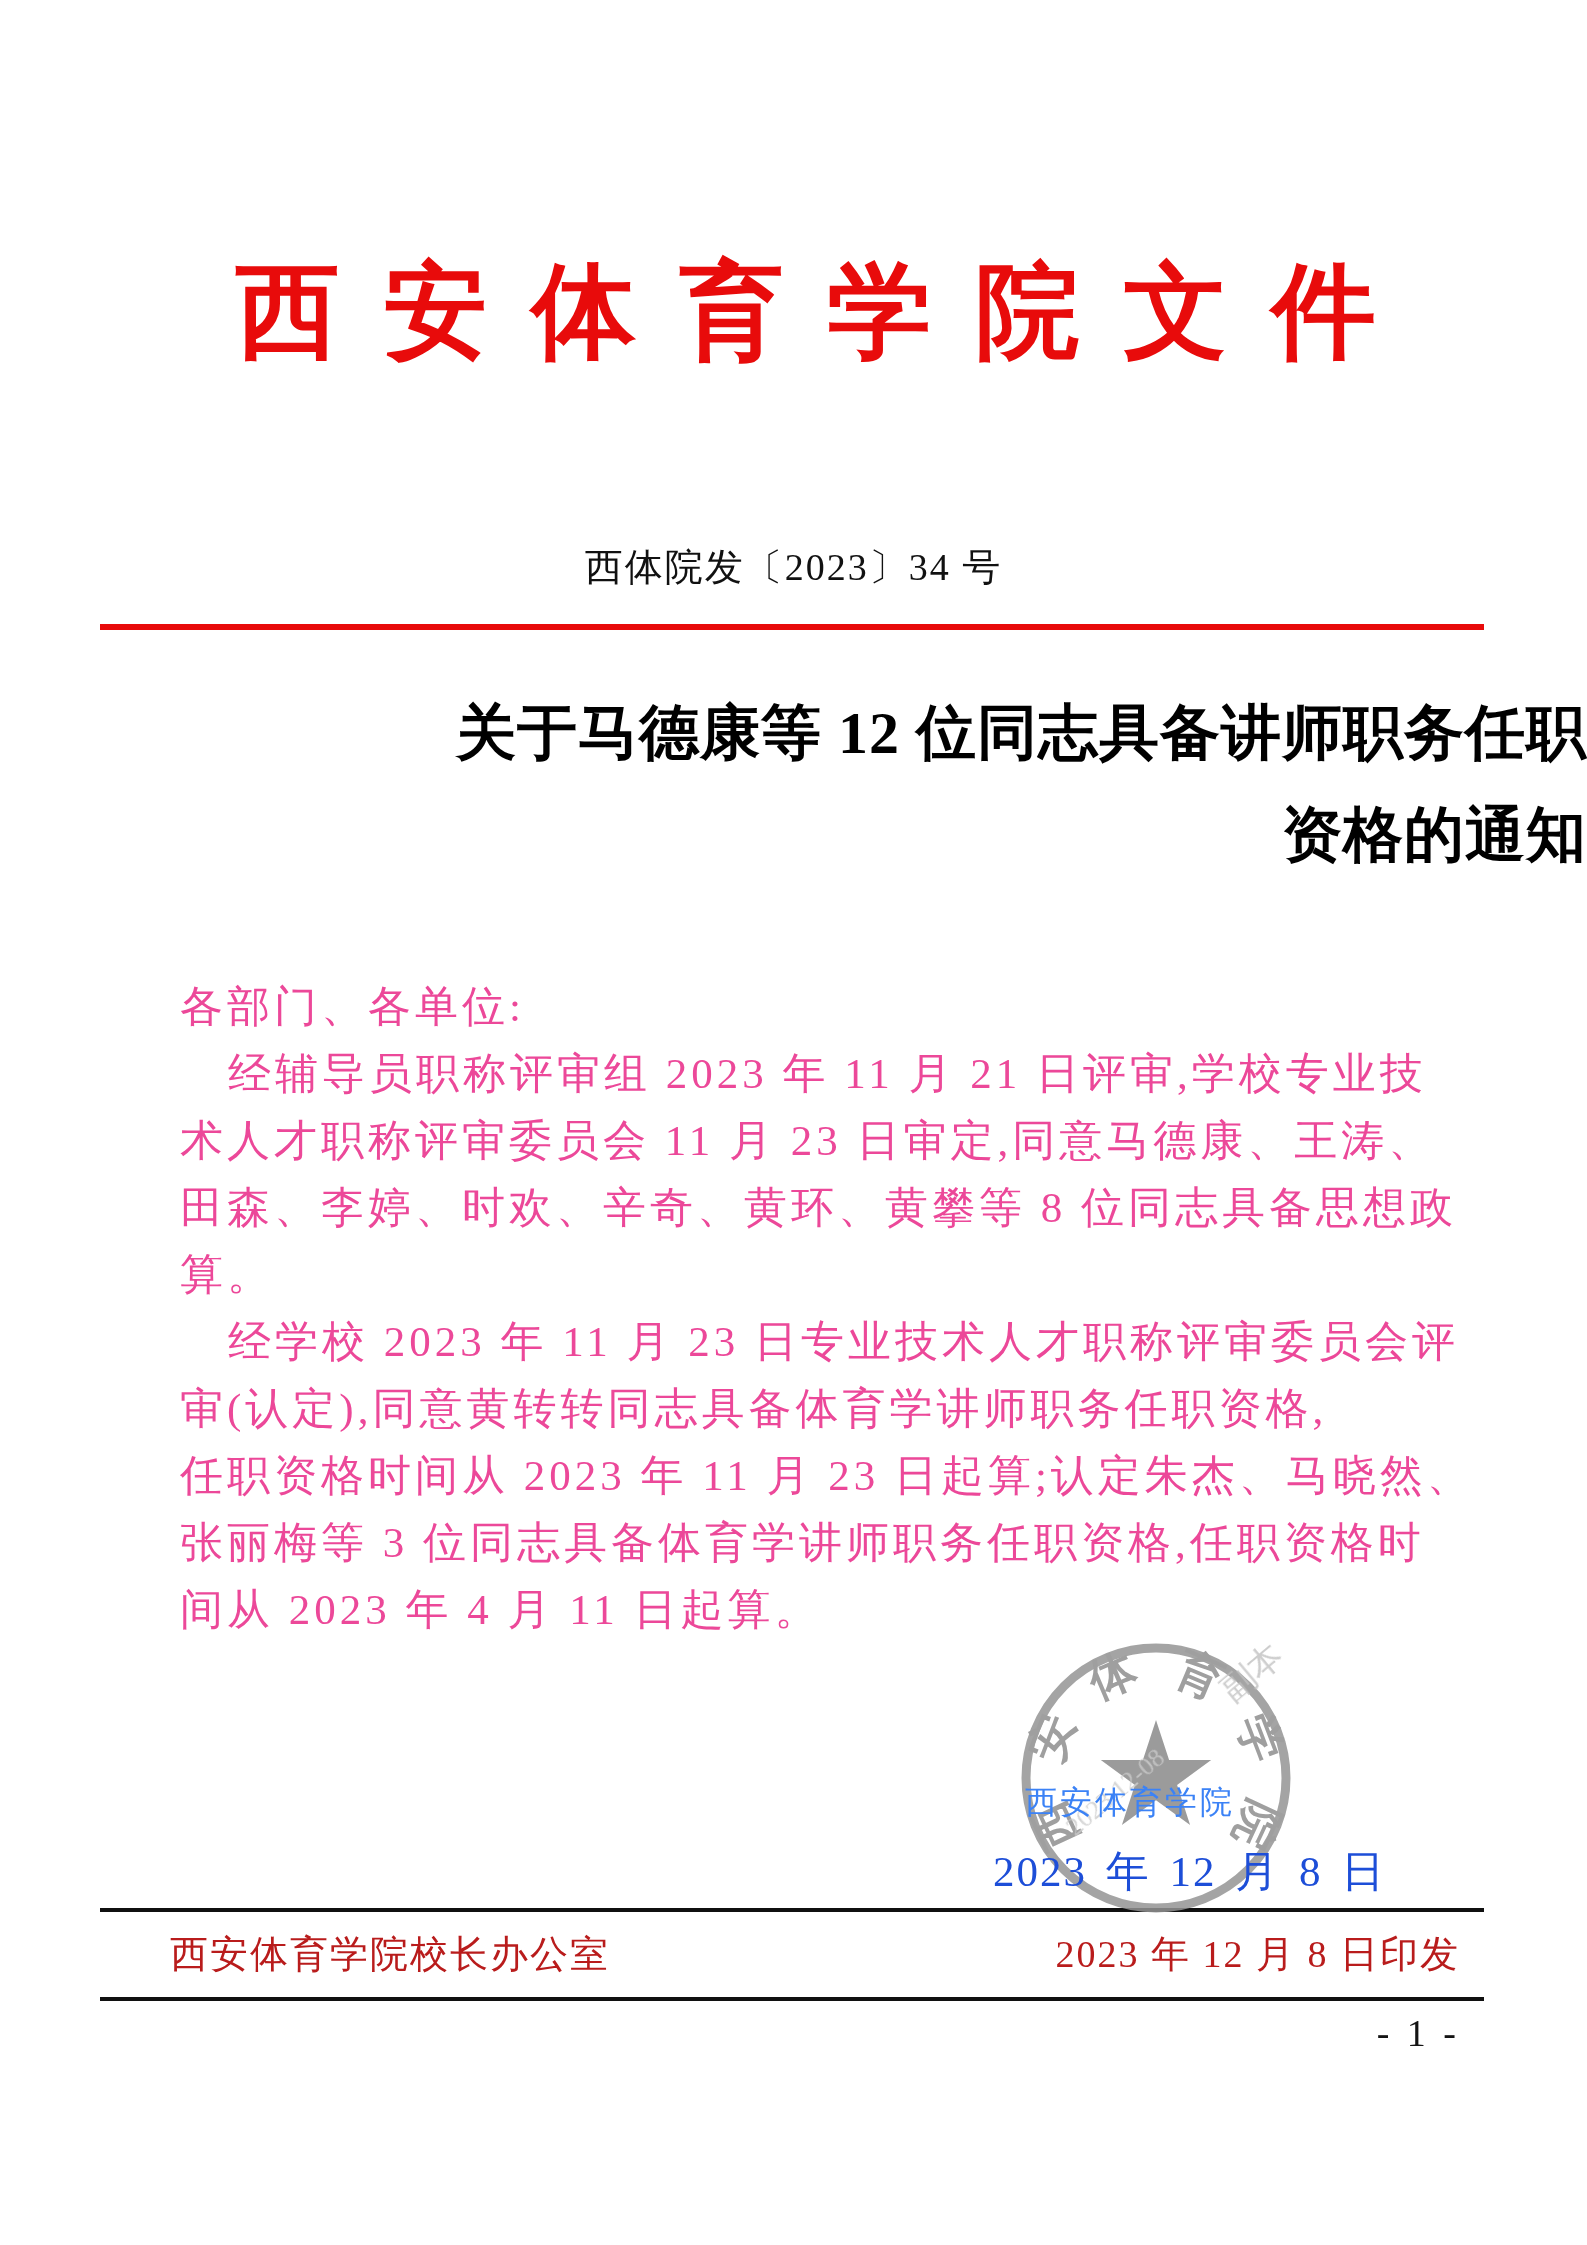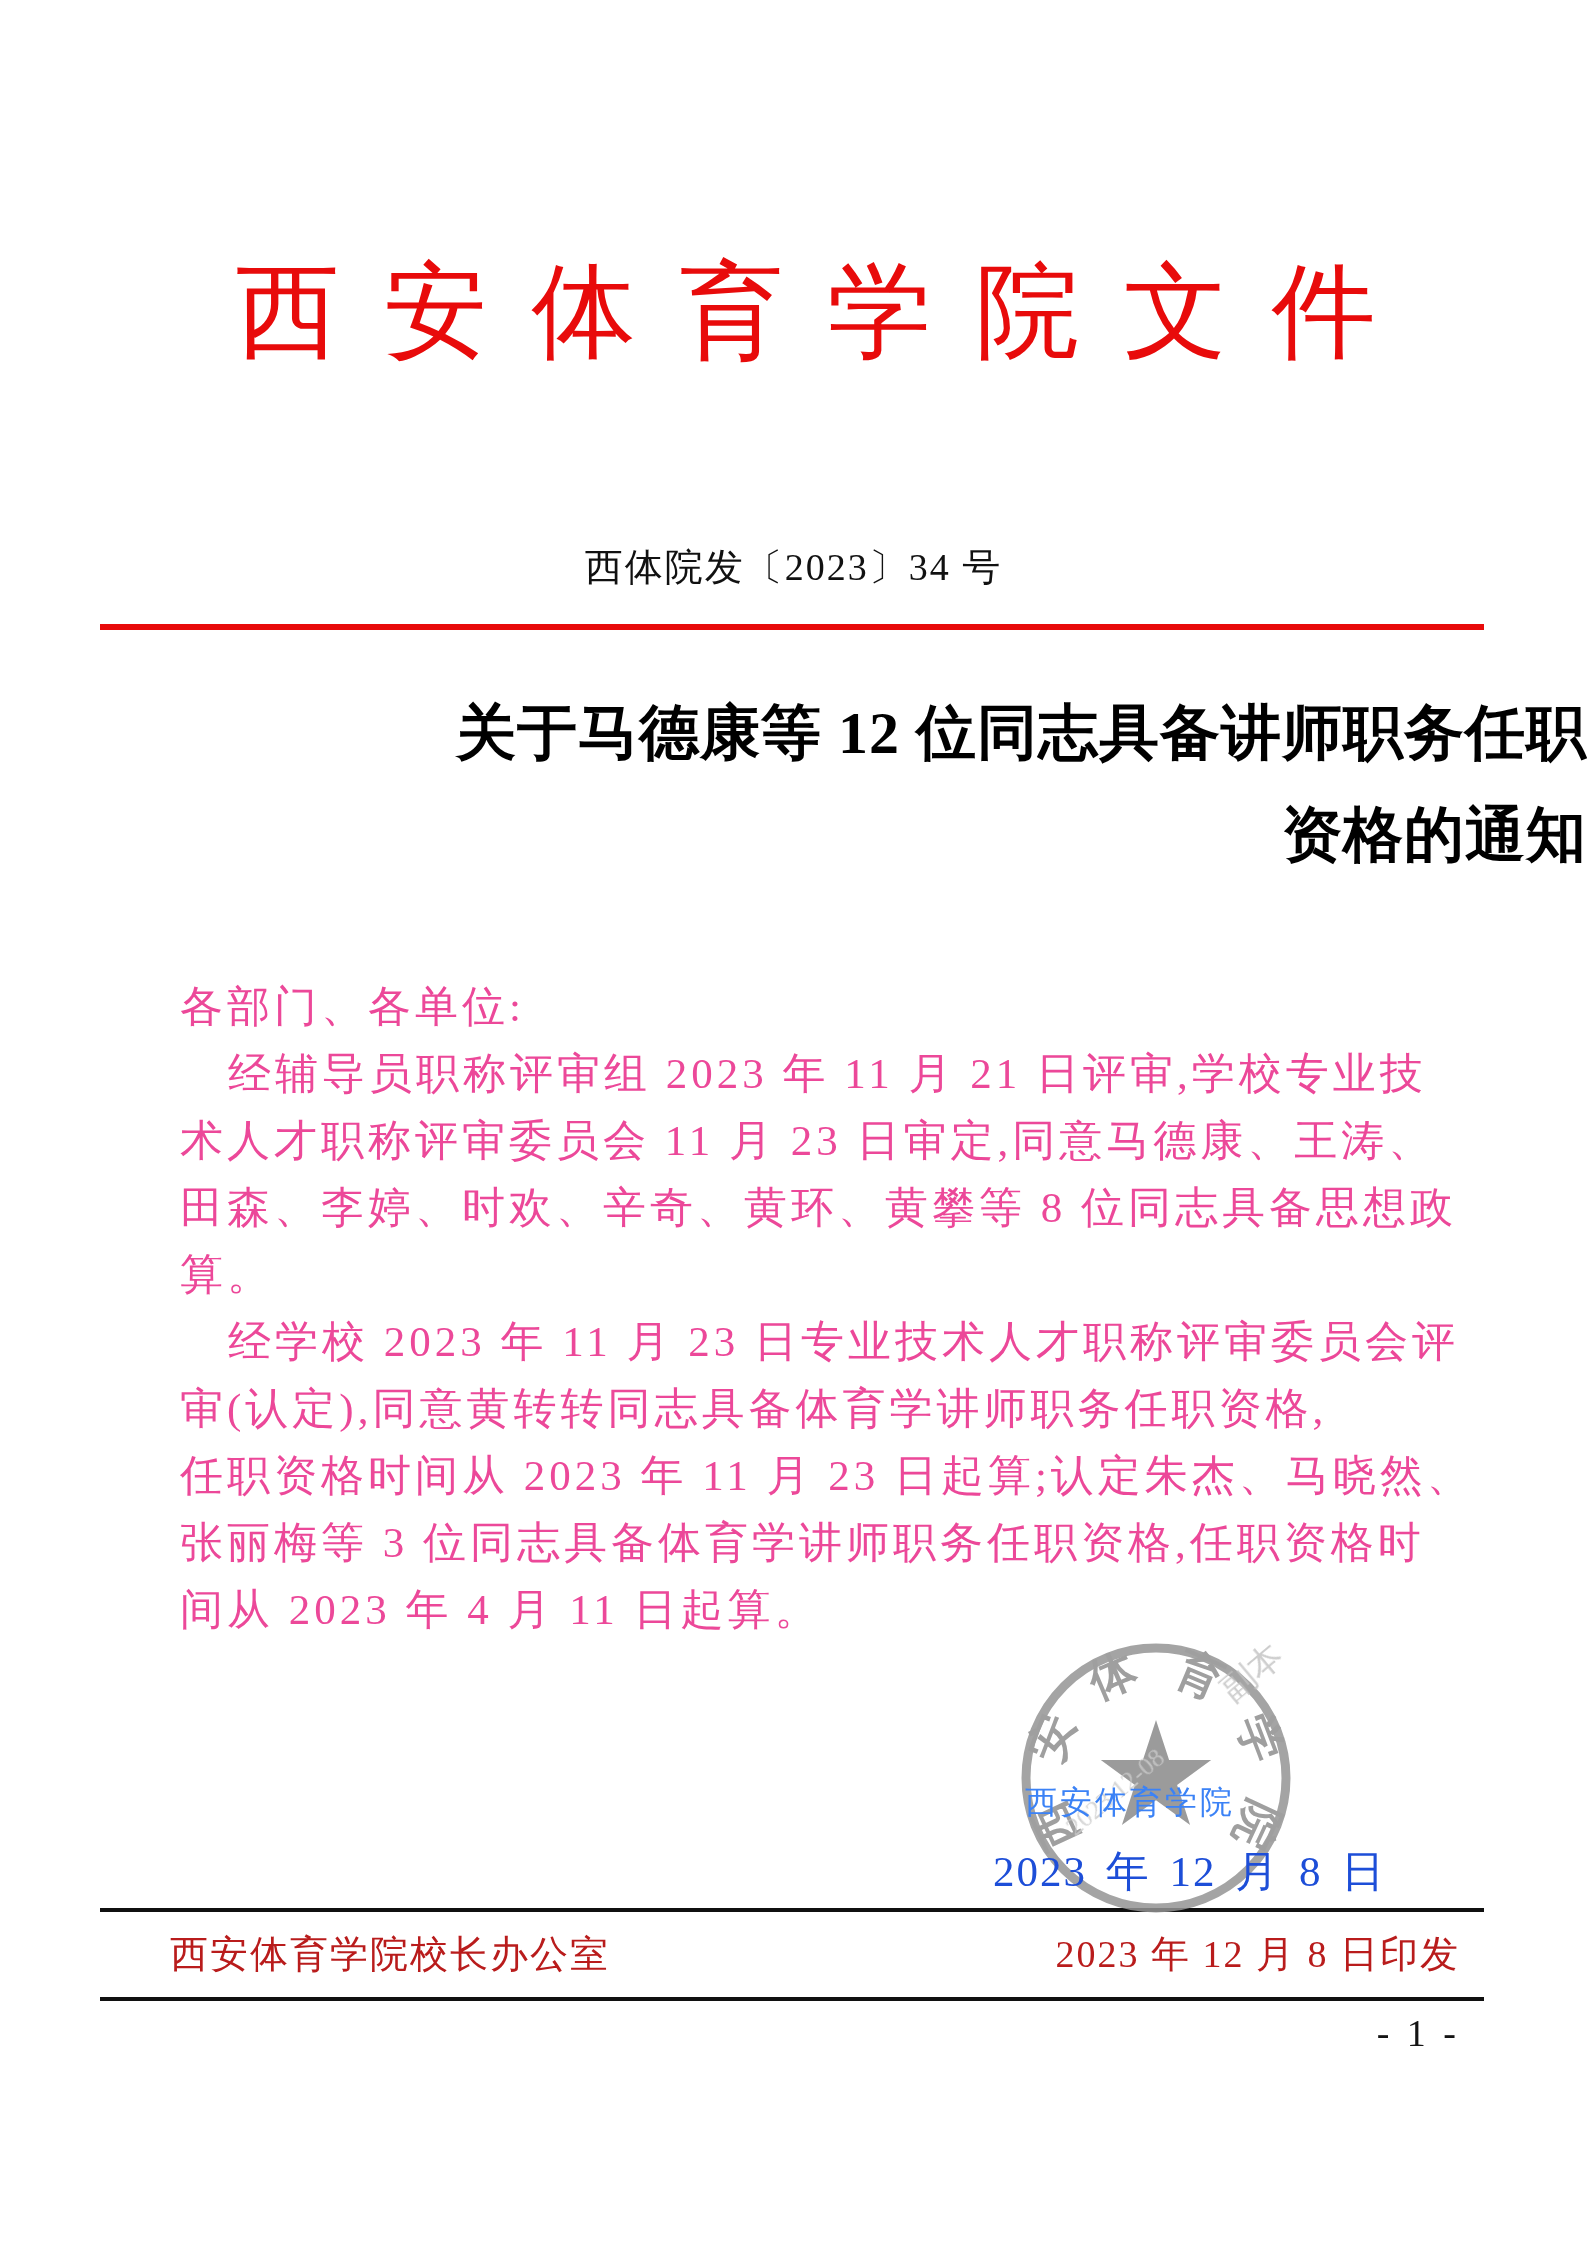--- a/index.html
+++ b/index.html
@@ -7,21 +7,21 @@
     position:relative;
     width:1587px;height:2245px;
     background:#ffffff;
     font-family:"Liberation Serif","DejaVu Serif",serif;
     color:#1a1a1a;
     overflow:hidden;
   }
   .header-title{
     position:absolute;top:252px;left:0;right:0;
     text-align:center;
-    font-size:104px;font-weight:normal;
+    font-size:104px;font-weight:bold;
     letter-spacing:44px;padding-left:68px;
     color:#e80b0b;
     line-height:120px;
     white-space:nowrap;
   }
   .doc-number{
     position:absolute;top:543px;left:0;right:0;
     text-align:center;
     font-size:38px;line-height:48px;
     color:#111;

